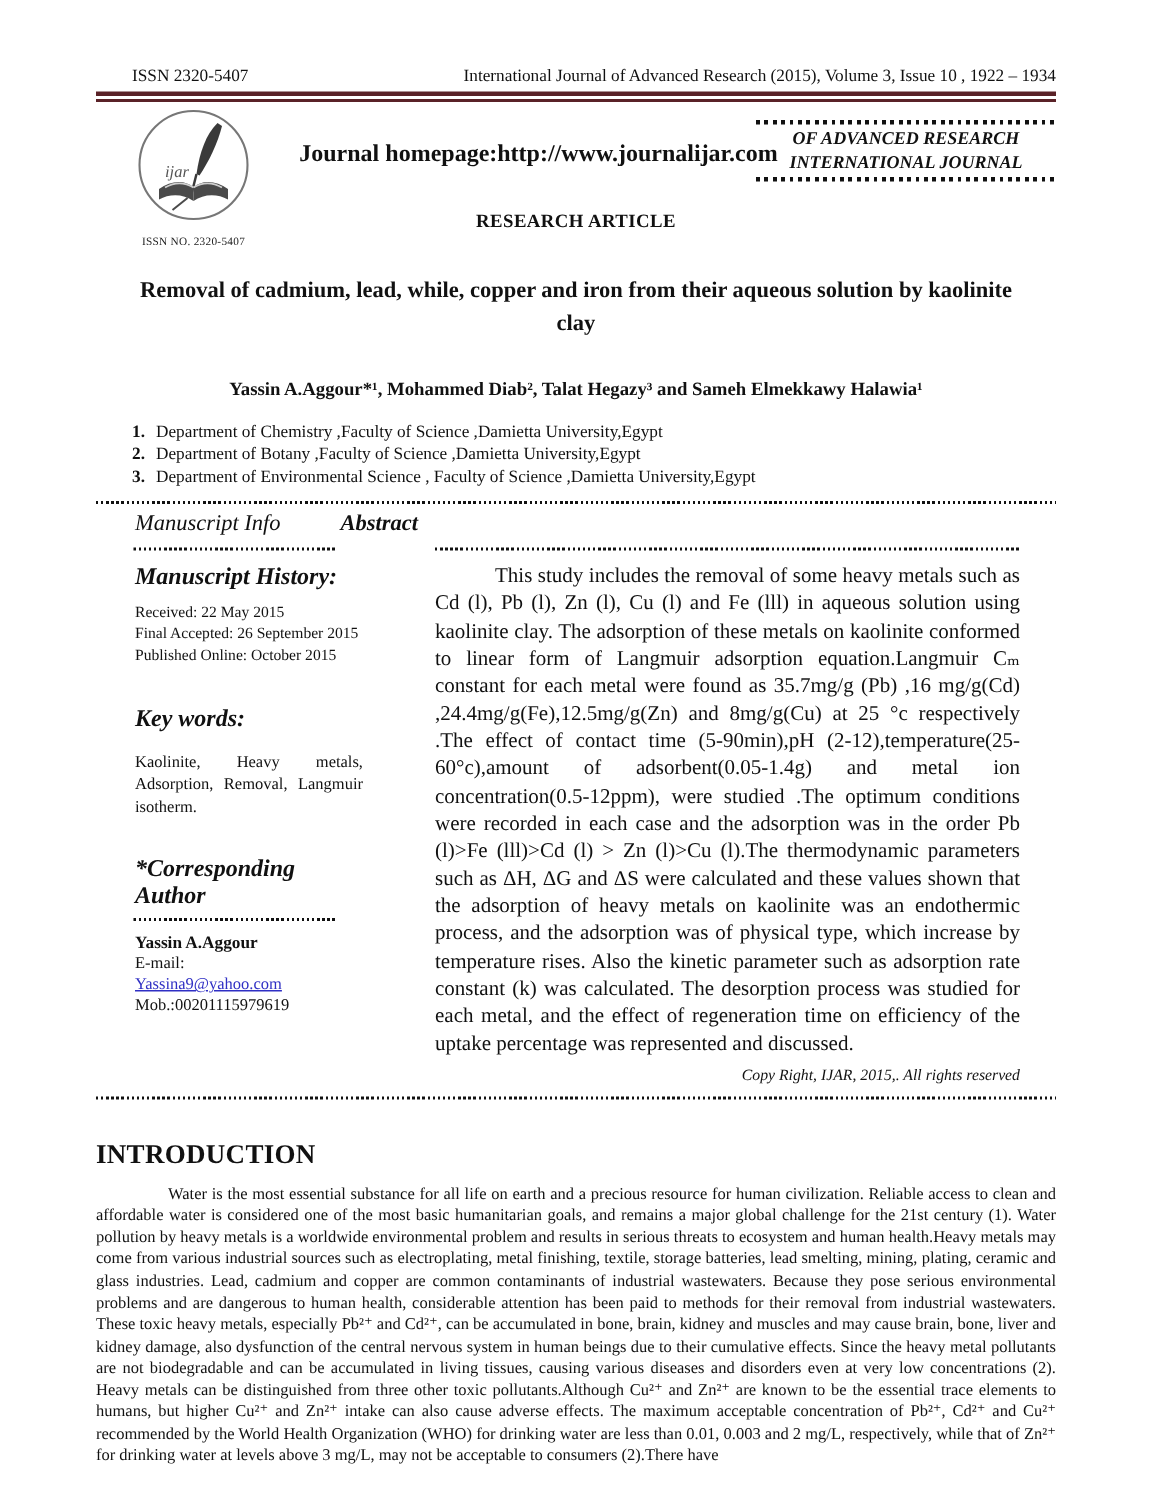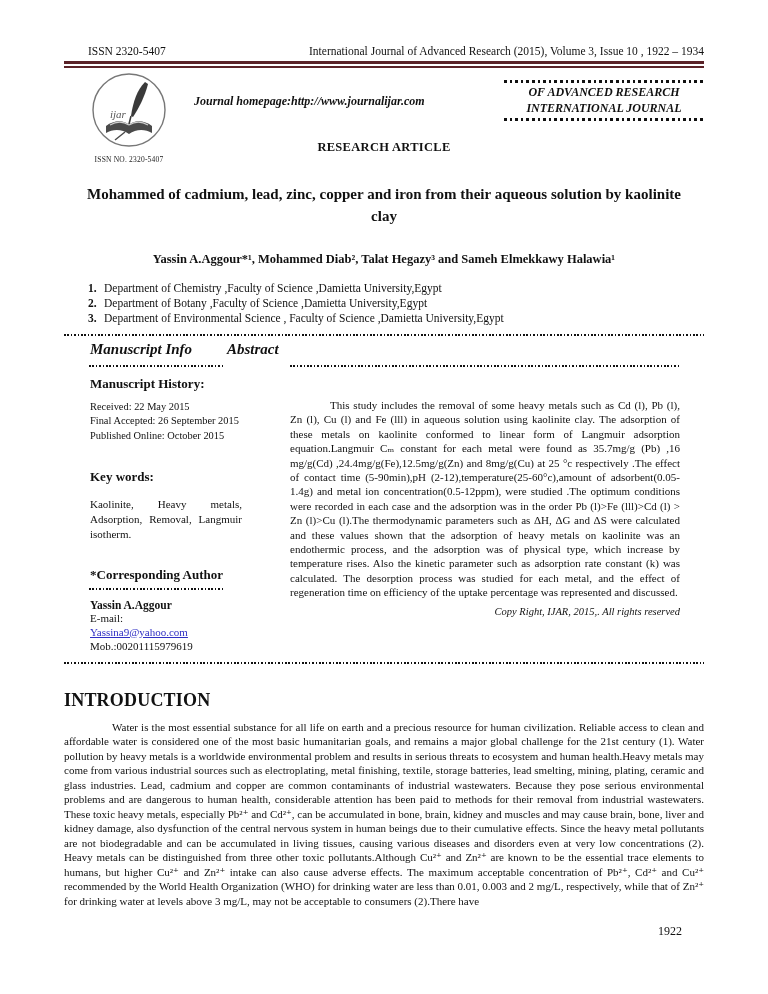--- a/index.html
+++ b/index.html
@@ -9,61 +9,61 @@
 
   
   .hdr-row{display:flex;align-items:baseline;font-size:11.5px;}
   .hdr-issn{margin-left:24px;}
   .hdr-journal{margin-left:auto;}
   .double-rule{margin-top:4px;height:2px;border-top:3px solid #5a2228;border-bottom:2px solid #5a2228;}
 
   .hdr-mid{position:relative;height:112px;}
   .logo-wrap{position:absolute;left:20px;top:2px;width:90px;text-align:center;}
   .logo-caption{font-size:7.5px;letter-spacing:.2px;margin-top:1px;color:#222;}
-  .homepage{position:absolute;left:130px;top:26px;width:330px;text-align:left;
-            font-weight:bold;font-style:italic;font-size:12px;}
+  .homepage{position:absolute;left:130px;top:26px;width:330px;text-align:center;
+            font-weight:bold;font-size:16px;}
   .banner{position:absolute;right:0px;top:12px;width:200px;text-align:center;}
   .banner .txt{font-weight:bold;font-style:italic;font-size:12px;line-height:1.3;padding:2px 0;}
   .dots-lg{height:3px;background:repeating-linear-gradient(90deg,#111 0 2.6px,transparent 2.6px 5.6px);}
   .research-article{position:absolute;left:0;right:0;top:72px;text-align:center;
                     font-weight:bold;font-size:12.5px;letter-spacing:.3px;}
 
   
   .title{margin:4px 20px 0 20px;text-align:center;font-weight:bold;font-size:15px;line-height:1.45;}
   .authors{margin-top:24px;text-align:center;font-weight:bold;font-size:12.5px;}
   .affils{margin:14px 0 0 24px;font-size:11.5px;line-height:1.32;}
   .affil-num{font-weight:bold;display:inline-block;width:16px;}
 
   .dots{height:2px;background:repeating-linear-gradient(90deg,#111 0 1.6px,transparent 1.6px 3.4px);}
   .sep-full{margin-top:8px;}
 
   
   .col-heads{position:relative;height:24px;margin-top:5px;}
-  .h-mi{position:absolute;left:26px;top:0;font-weight:bold;font-style:italic;font-size:15px;}
+  .h-mi{position:absolute;left:26px;top:0;font-weight:normal;font-style:italic;font-size:15px;}
   .h-ab{position:absolute;left:163px;top:0;font-weight:bold;font-style:italic;font-size:15px;}
   .col-dots{position:relative;height:3px;}
   .col-dots .d-left{position:absolute;left:25px;width:136px;top:0;}
   .col-dots .d-right{position:absolute;left:226px;width:390px;top:0;}
 
   .cols{display:flex;margin-top:8px;}
   .col-left{width:152px;margin-left:26px;flex:none;font-size:11px;}
   .col-right{width:390px;margin-left:48px;flex:none;}
 
-  .mi-subhead{font-weight:bold;font-size:13px;}
+  .mi-subhead{font-weight:bold;font-style:italic;font-size:16px;}
   .mi-history{margin-top:8px;font-size:10.4px;line-height:1.38;}
   .mi-history div{white-space:nowrap;}
   .kw-head{margin-top:26px;}
   .kw-text{margin-top:12px;text-align:justify;text-align-last:left;line-height:1.38;}
   .corr-head{margin-top:24px;}
   .corr-dots{width:136px;margin-top:5px;margin-left:-1px;}
   .corr-name{margin-top:9px;font-weight:bold;font-size:11.5px;}
   .corr-line{font-size:11px;line-height:1.3;}
   a.email{color:#2f2fc4;text-align:right;}
 
-  .abstract-text{font-size:11px;line-height:1.31;text-align:justify;text-indent:40px;margin-top:22px;}
+  .abstract-text{font-size:14px;line-height:1.31;text-align:justify;text-indent:40px;}
   .copyright{margin-top:6px;text-align:right;font-style:italic;font-size:10.5px;}
 
   .intro{margin-top:26px;}
   .intro-head{font-weight:bold;font-size:18px;letter-spacing:.2px;}
   .intro-text{margin-top:9px;font-size:11px;line-height:1.32;text-align:justify;text-indent:48px;}
 
   .page-num{margin-top:16px;text-align:right;padding-right:22px;font-size:12px;}
 
   
   .logo-svg circle{fill:none;stroke:#777;stroke-width:1.4;}
@@ -104,21 +104,21 @@
       <div class="txt">
         <div>OF ADVANCED RESEARCH</div>
         <div>INTERNATIONAL JOURNAL</div>
       </div>
       <div class="dots-lg"></div>
     </div>
 
     <div class="research-article">RESEARCH ARTICLE</div>
   </div>
 
-  <div class="title">Mohammed of cadmium, lead, zinc, copper and iron from their aqueous solution by kaolinite clay</div>
+  <div class="title">Removal of cadmium, lead, while, copper and iron from their aqueous solution by kaolinite clay</div>
   <div class="authors">Yassin A.Aggour*¹, Mohammed Diab², Talat Hegazy³ and Sameh Elmekkawy Halawia¹</div>
 
   <div class="affils">
     <div>
       <span class="affil-num">1.</span><span>Department of Chemistry ,Faculty of Science ,Damietta University,Egypt</span>
     </div>
     <div>
       <span class="affil-num">2.</span><span>Department of Botany ,Faculty of Science ,Damietta University,Egypt</span>
     </div>
     <div>

